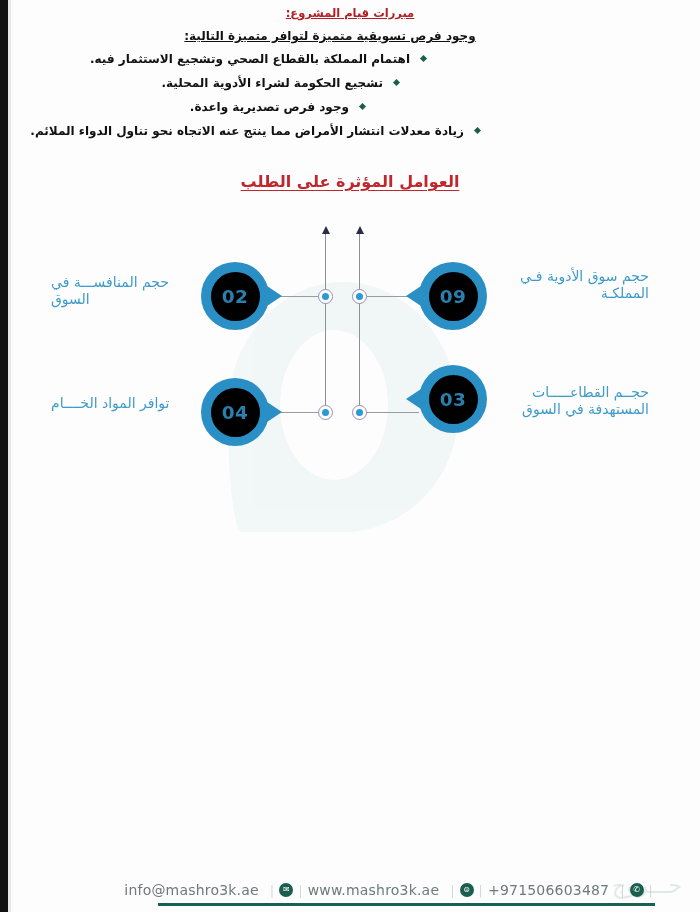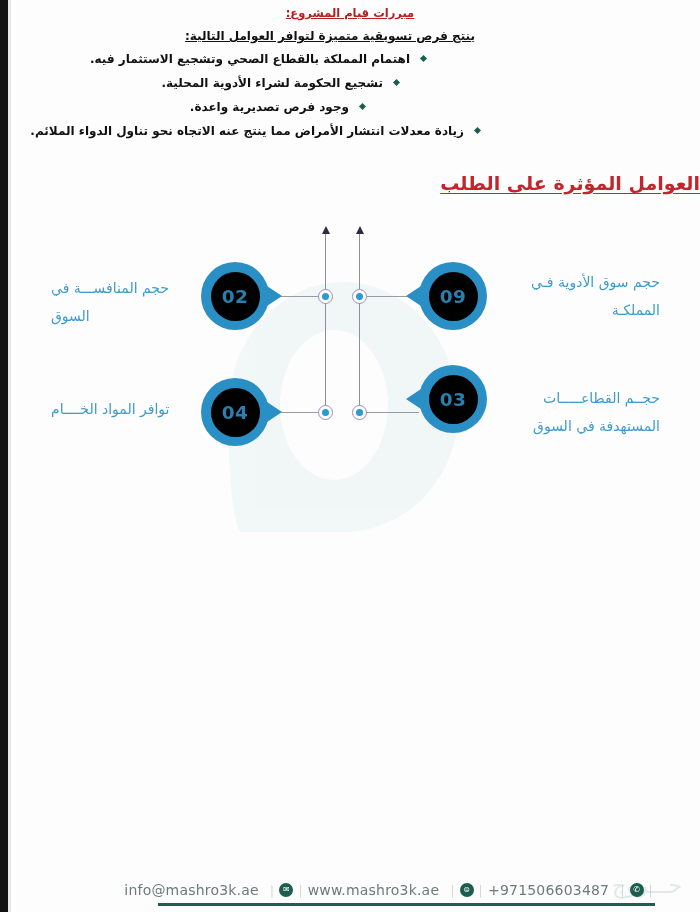--- a/index.html
+++ b/index.html
@@ -100,21 +100,22 @@
     background: #1b5e4f;
     transform: rotate(45deg);
   }
 
   
   .section-title {
     position: absolute;
     top: 172px;
     left: 0;
     width: 700px;
-    font-size: 19px;
+    text-align: center;
+    font-size: 16px;
     font-weight: bold;
     color: #c0262b;
     text-decoration: underline;
     text-underline-offset: 3px;
   }
 
   
   .info-wrap {
     position: absolute;
     left: 0;
@@ -231,23 +232,22 @@
 
   .bubble.b01 { left: 419px; top: 50px; }
   .bubble.b02 { left: 201px; top: 50px; }
   .bubble.b03 { left: 419px; top: 153px; }
   .bubble.b04 { left: 201px; top: 166px; }
 
   .node-label {
     position: absolute;
     font-size: 14px;
     color: #3e9bc9;
-    line-height: 28px;
+    line-height: 17px;
     font-family: "DejaVu Sans", "Liberation Sans", sans-serif;
-    margin-left: 11px;
   }
   .node-label.right-lbl { left: 497px; width: 152px; text-align: right; }
   .node-label.left-lbl  { right: 489px; width: 160px; text-align: left; }
 
   .node-label.l01 { top: 56px; }
   .node-label.l03 { top: 172px; }
   .node-label.l02 { top: 62px; }
   .node-label.l04 { top: 183px; }
 
   
@@ -322,21 +322,21 @@
 </head>
 <body>
 
 <div id="page">
 
   <div class="edge-strip"></div>
   <div class="edge-strip-inner"></div>
 
   <div class="top-block">
     <div class="doc-heading">مبررات قيام المشروع:</div>
-    <div class="lead-line">ينتج فرص تسويقية متميزة لتوافر العوامل التالية:</div>
+    <div class="lead-line">وجود فرص تسويقية متميزة لتوافر متميزة التالية:</div>
 
     <ul class="bullet-list">
       <li class="bullet-item b1">
         <span class="dia"></span>
         <span>اهتمام المملكة بالقطاع الصحي وتشجيع الاستثمار فيه.</span>
       </li>
       <li class="bullet-item b2">
         <span class="dia"></span>
         <span>تشجيع الحكومة لشراء الأدوية المحلية.</span>
       </li>

